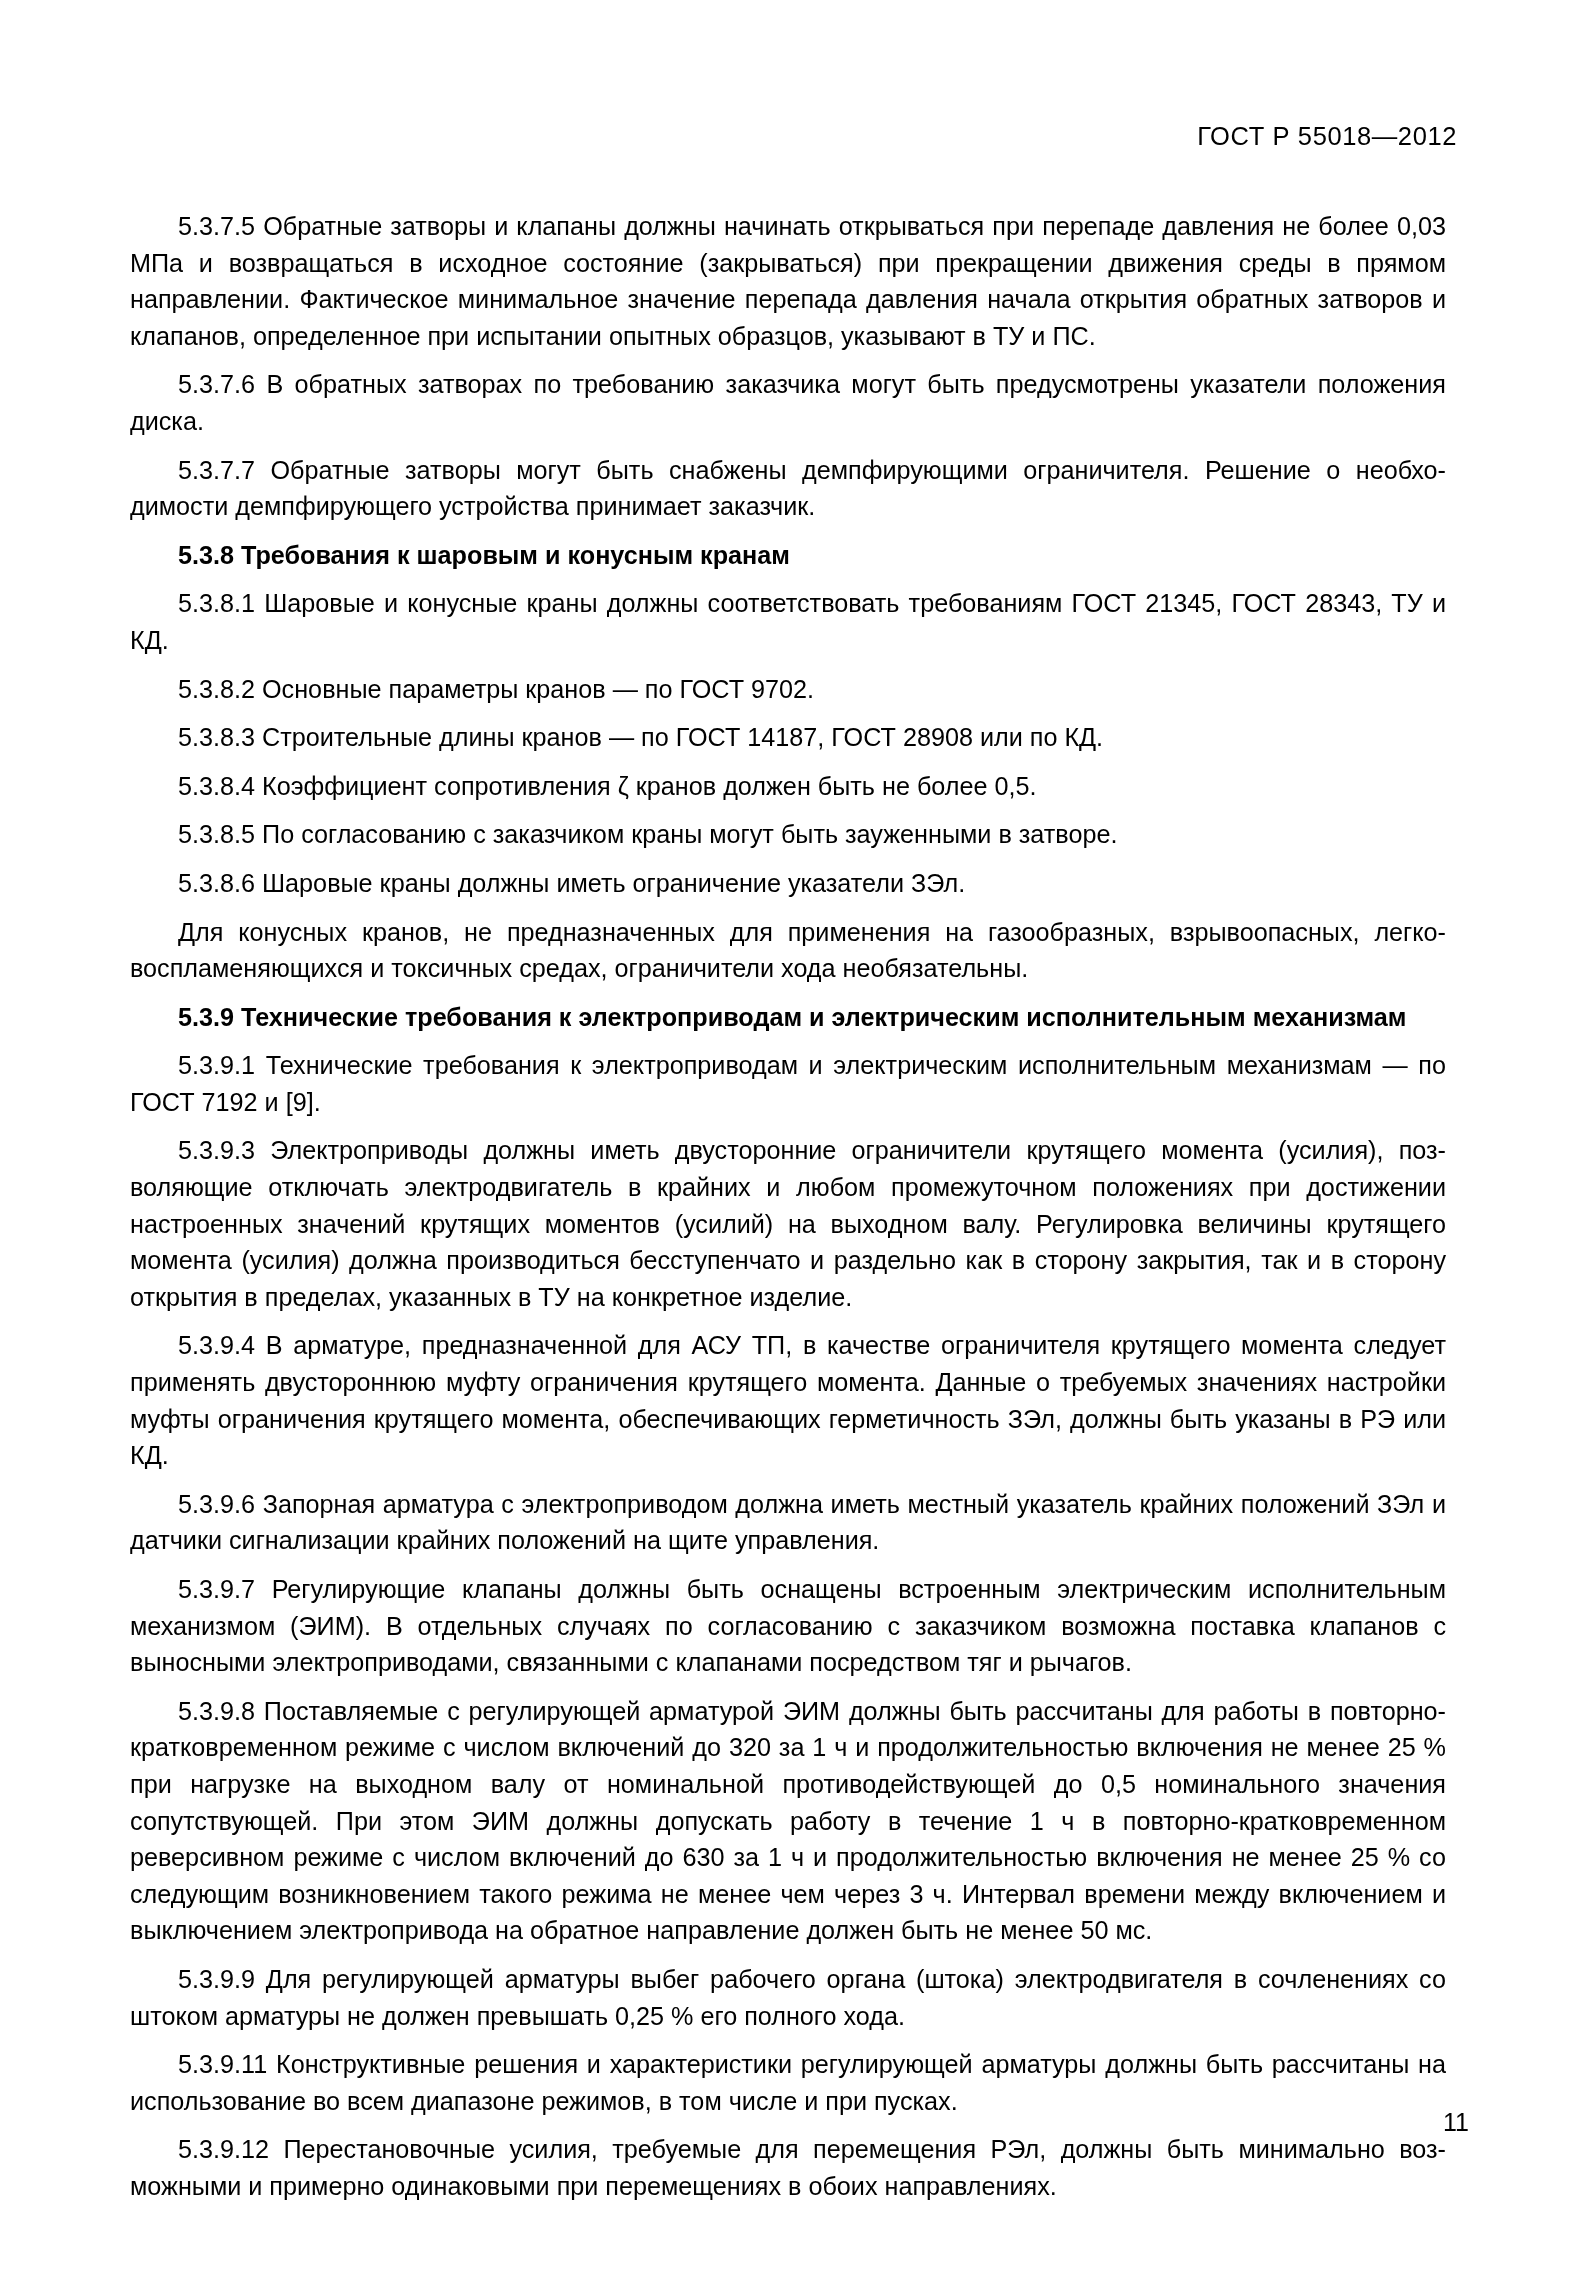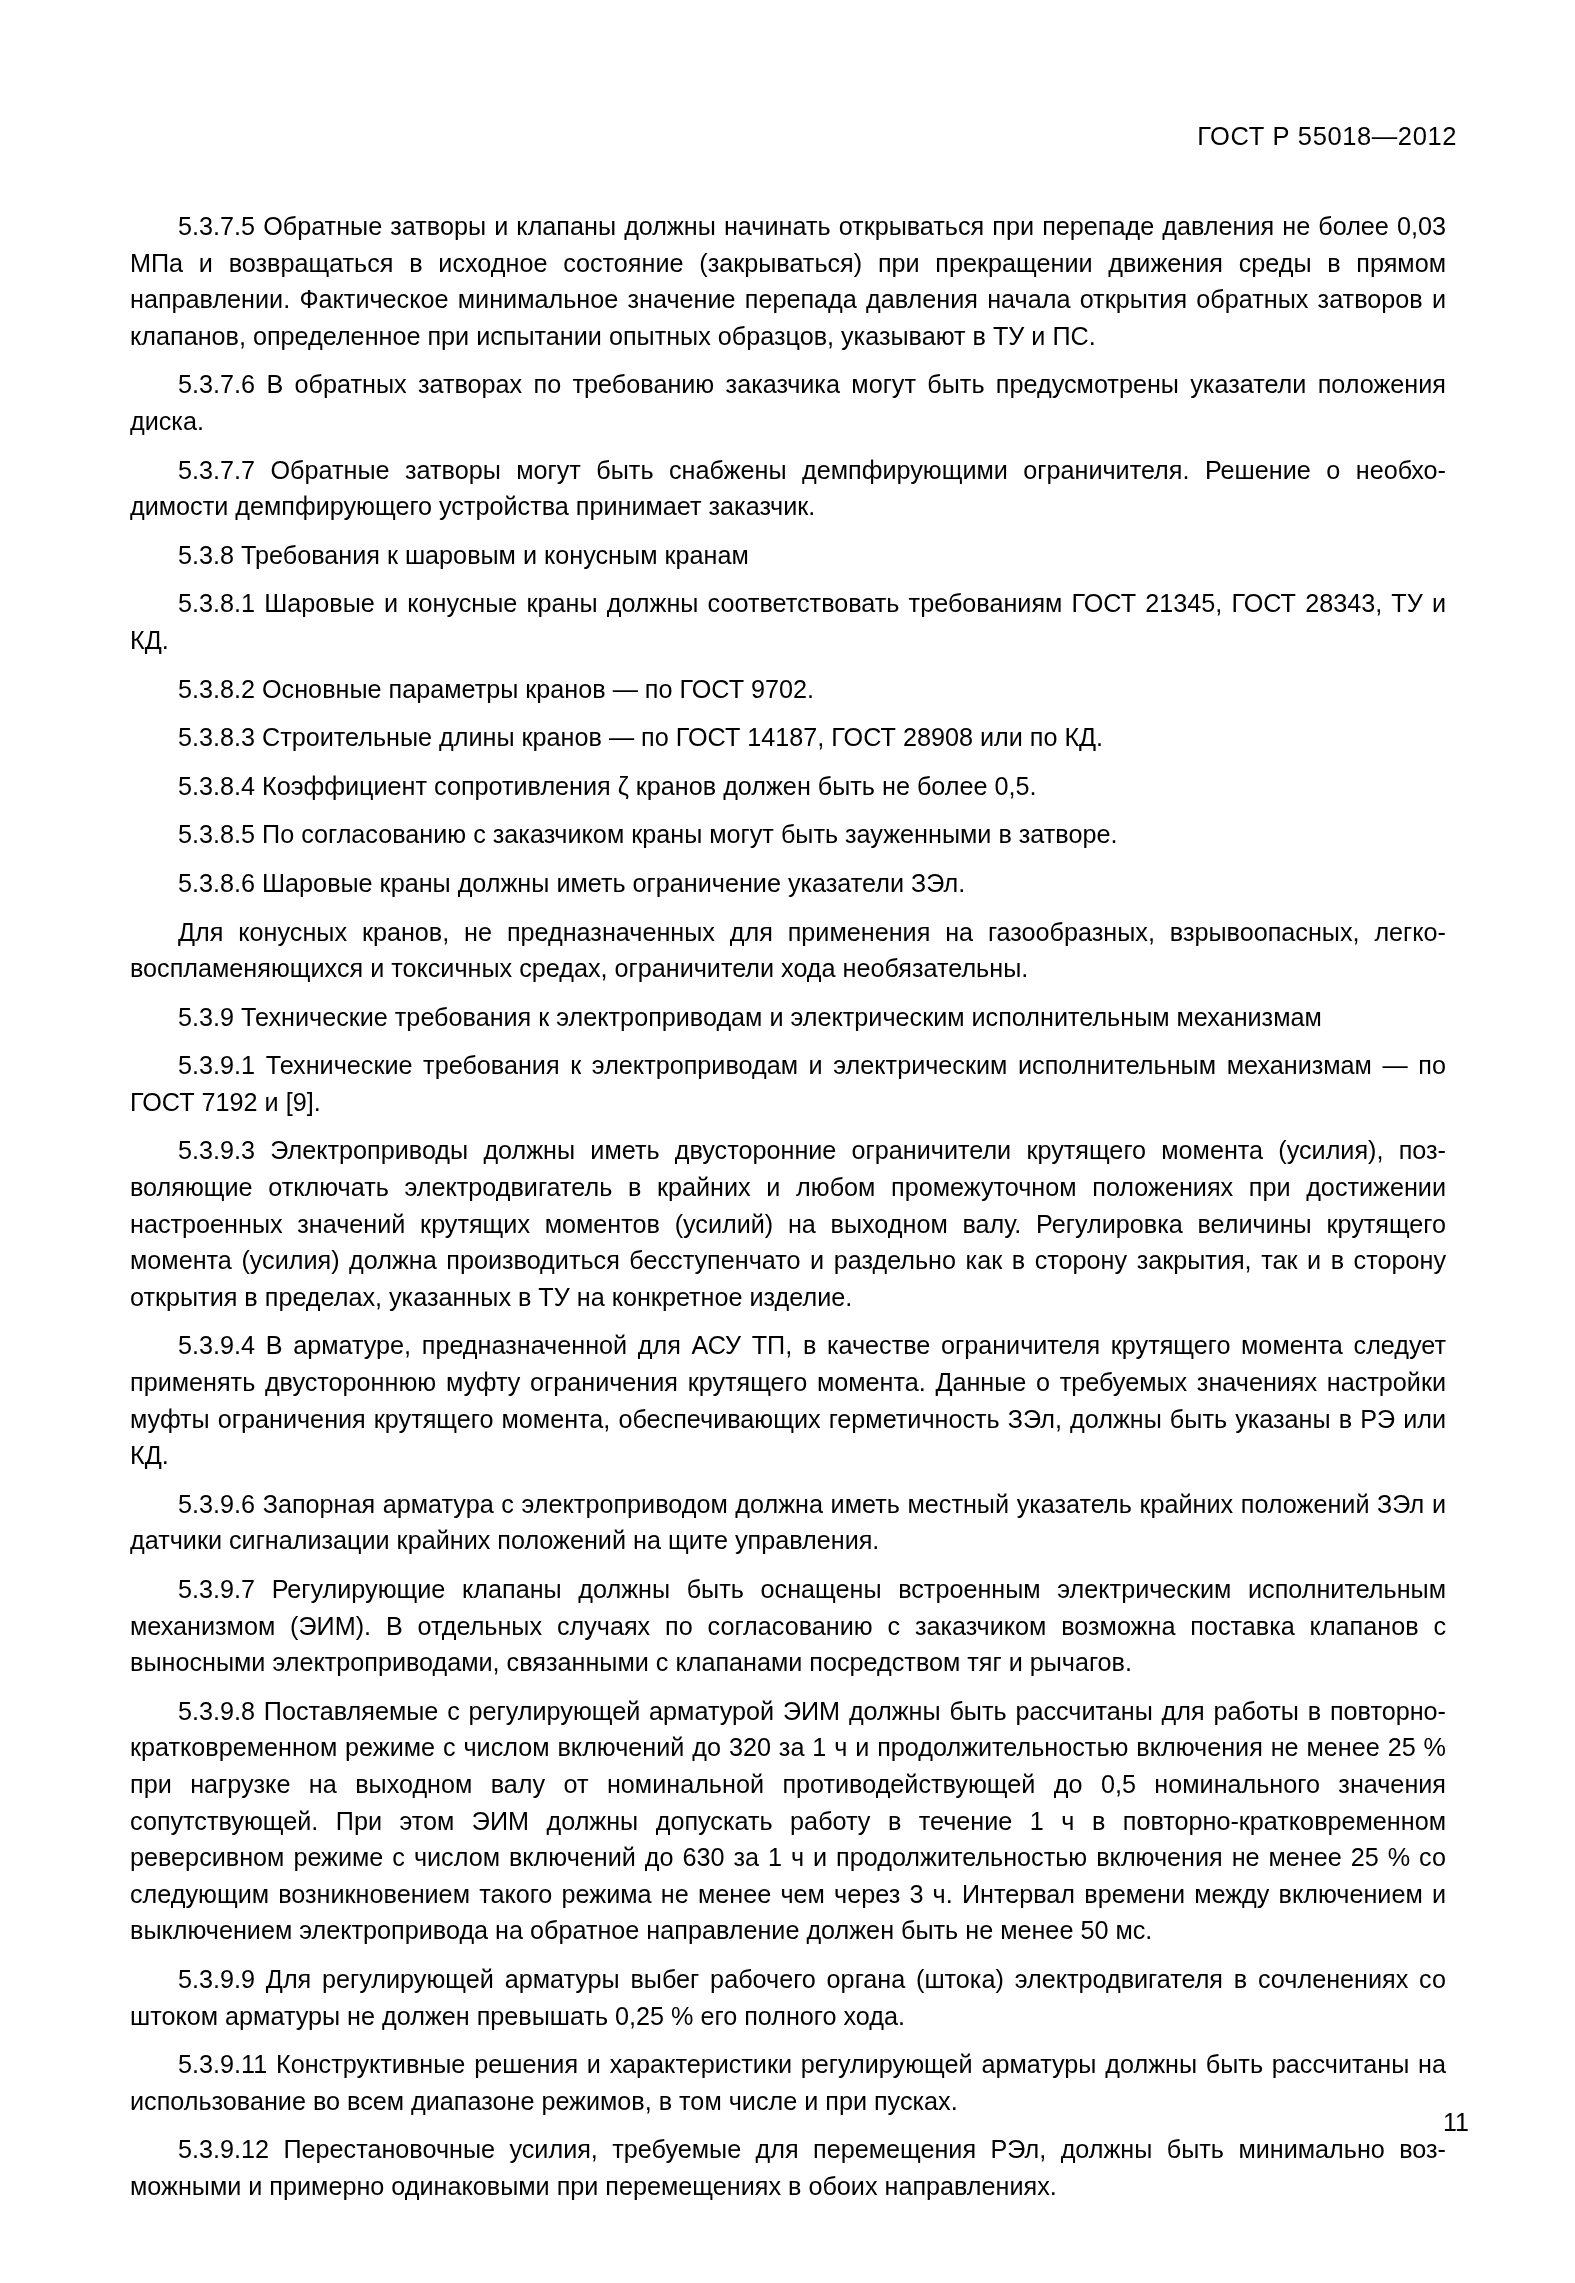--- a/index.html
+++ b/index.html
@@ -40,21 +40,21 @@
     font-size: 25.2px;
     line-height: 36.6px;
     text-align: justify;
     text-justify: inter-word;
     hyphens: manual;
   }
   p.indent {
     text-indent: 48px;
   }
   p.bold {
-    font-weight: normal;
+    font-weight: bold;
   }
   .folio {
     position: absolute;
     right: 106px;
     top: 2108px;
     font-size: 25px;
   }
 </style>
 </head>
 <body>

